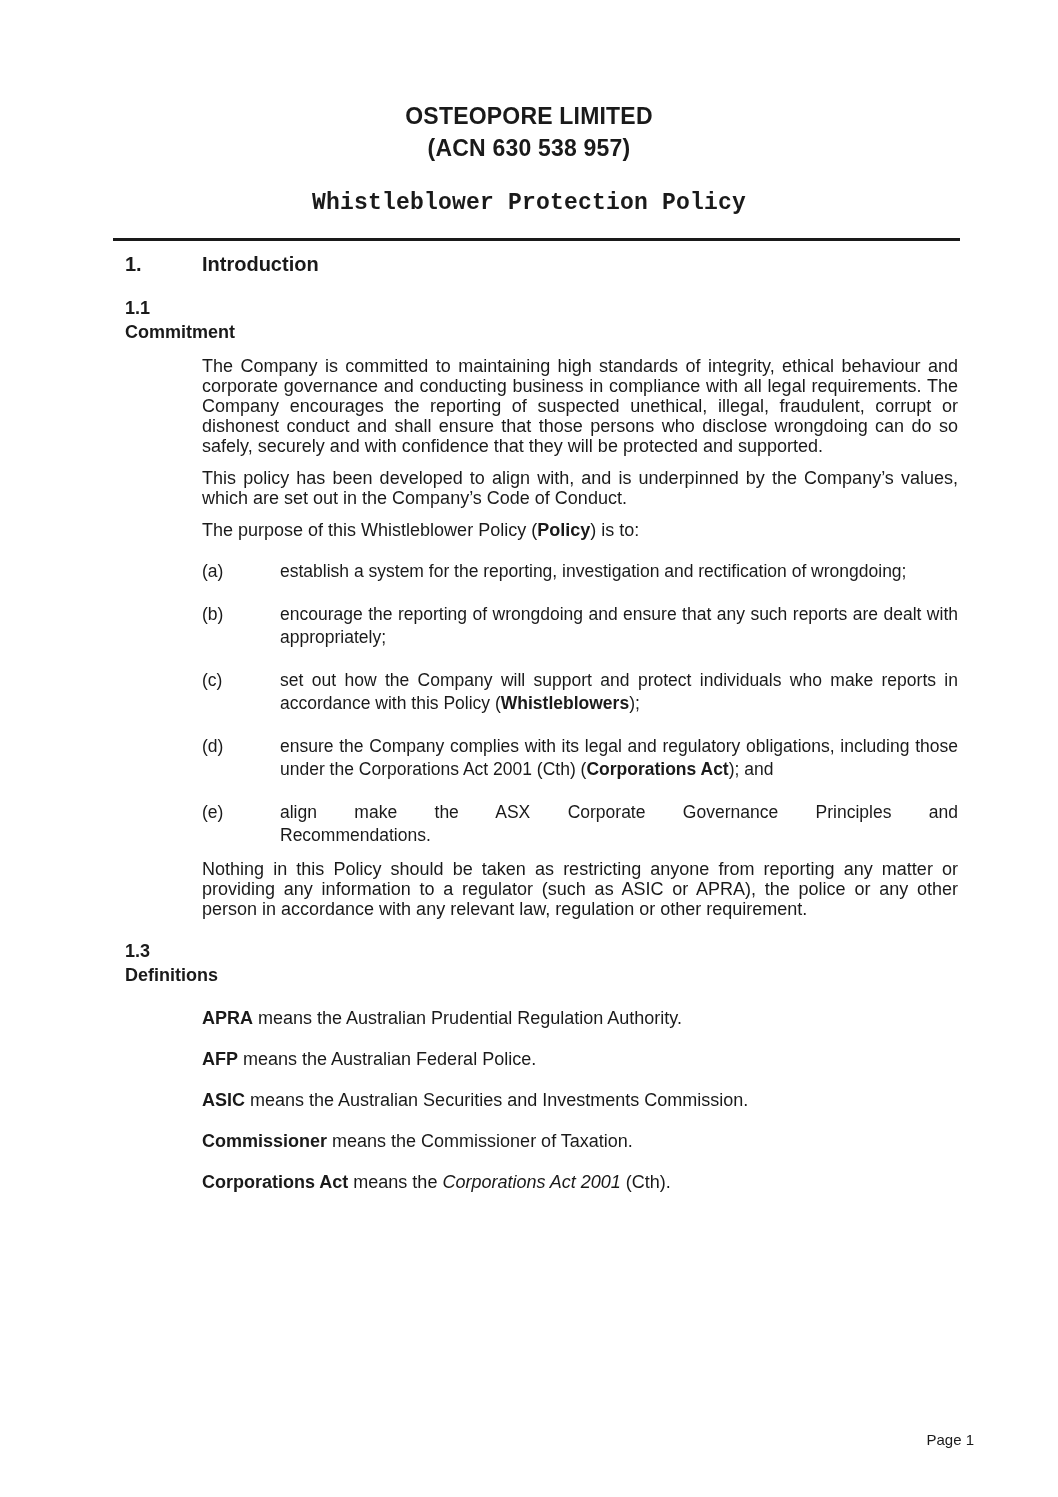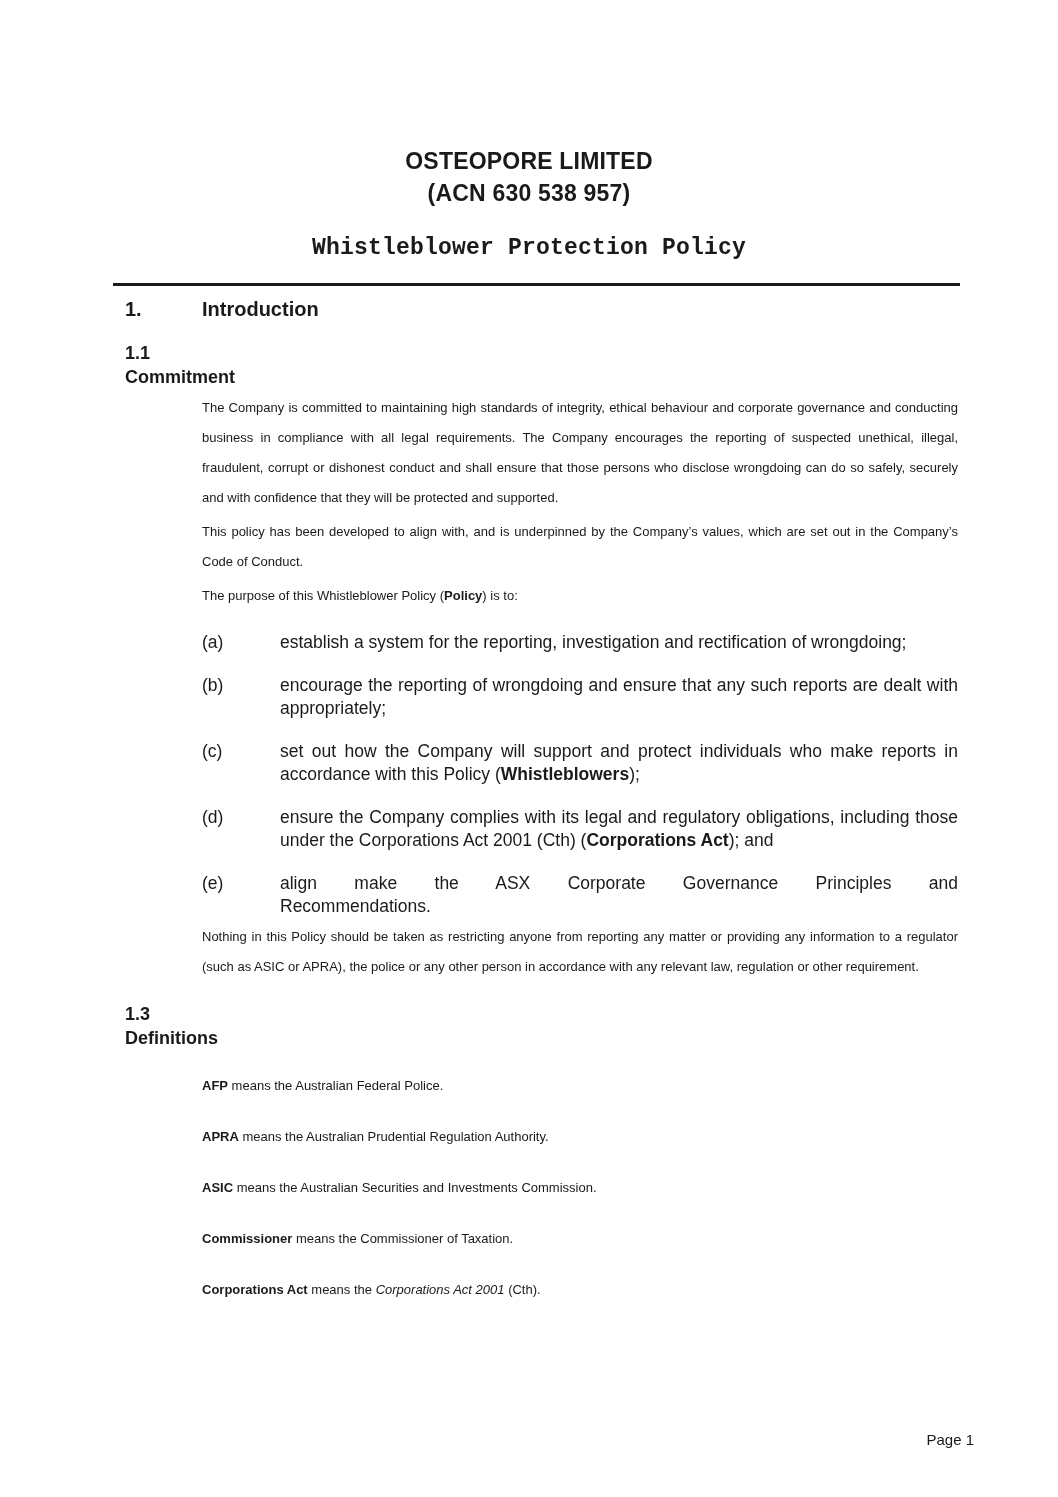--- a/index.html
+++ b/index.html
@@ -10,21 +10,20 @@
     margin: 0 auto;
     background: #ffffff;
     color: #1a1a1a;
     font-family: "Liberation Sans", "DejaVu Sans", sans-serif;
     overflow: hidden;
   }
   .doc-header {
     padding-top: 100px;
     text-align: center;
     font-weight: 700;
-    margin-top: 45px;
   }
   .company-name, .company-acn {
     font-size: 23px;
     line-height: 32px;
     letter-spacing: 0.2px;
   }
   .doc-title {
     margin-top: 27px;
     font-size: 23px;
     line-height: 24px;
@@ -35,23 +34,23 @@
     height: 3px;
     background: #1a1a1a;
     margin: 23px 98px 0 113px;
   }
   .content { padding: 0 100px 0 125px; }
   .heading-row { display: flex; font-weight: 700; }
   .heading-row .sec-num { width: 77px; flex-shrink: 0; }
   .h1-row { margin-top: 11px; font-size: 20px; line-height: 24px; }
   .h2-row { margin-top: 20px; font-size: 18px; line-height: 24px; flex-direction: column; }
   .body-para {
-    margin: 4px 0 0 77px;
-    font-size: 13px;
-    line-height: 30px;
+    margin: 12px 0 0 77px;
+    font-size: 18px;
+    line-height: 20px;
     text-align: justify;
   }
   .single-line { text-align: left; }
   .list-item {
     display: flex;
     margin: 20px 0 0 77px;
     font-size: 17.5px;
     line-height: 23px;
   }
   .item-label { width: 78px; flex-shrink: 0; }
@@ -121,22 +120,22 @@
     </div>
 
     <p class="body-para">Nothing in this Policy should be taken as restricting anyone from reporting any matter or providing any information to a regulator (such as ASIC or APRA), the police or any other person in accordance with any relevant law, regulation or other requirement.</p>
 
     <div class="heading-row h2-row">
       <span class="sec-num">1.3</span>
       <span class="sec-title">Definitions</span>
     </div>
 
 
+    <p class="body-para def-line"><span class="b">APRA</span><span> means the Australian Prudential Regulation Authority.</span></p>
     <p class="body-para def-line"><span class="b">AFP</span><span> means the Australian Federal Police.</span></p>
-    <p class="body-para def-line"><span class="b">APRA</span><span> means the Australian Prudential Regulation Authority.</span></p>
     <p class="body-para def-line"><span class="b">ASIC</span><span> means the Australian Securities and Investments Commission.</span></p>
     <p class="body-para def-line"><span class="b">Commissioner</span><span> means the Commissioner of Taxation.</span></p>
     <p class="body-para def-line"><span class="b">Corporations Act</span><span> means the </span><span class="i">Corporations Act 2001</span><span> (Cth).</span></p>
 
   </main>
 
   <div class="page-footer">Page 1</div>
 
 </div>
 

